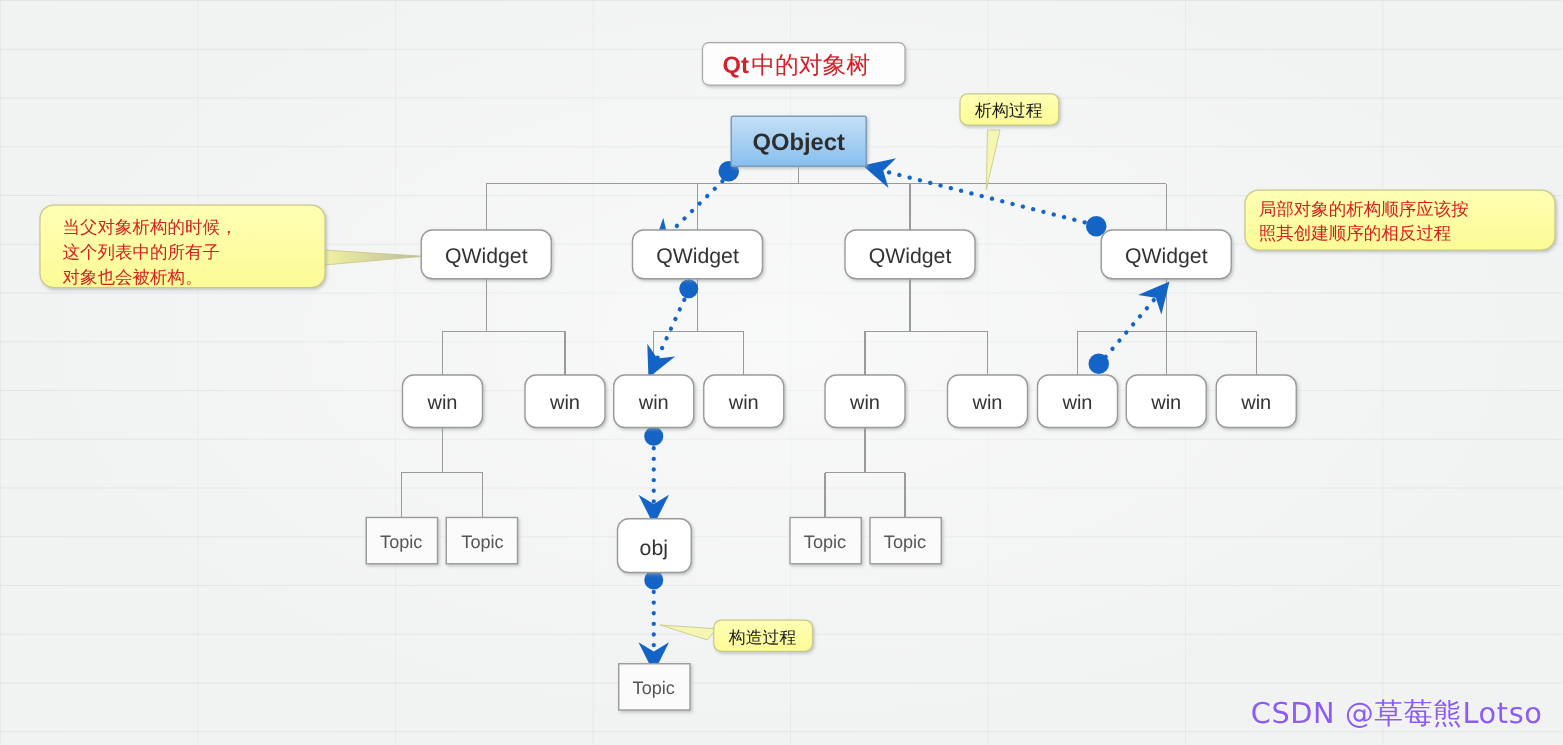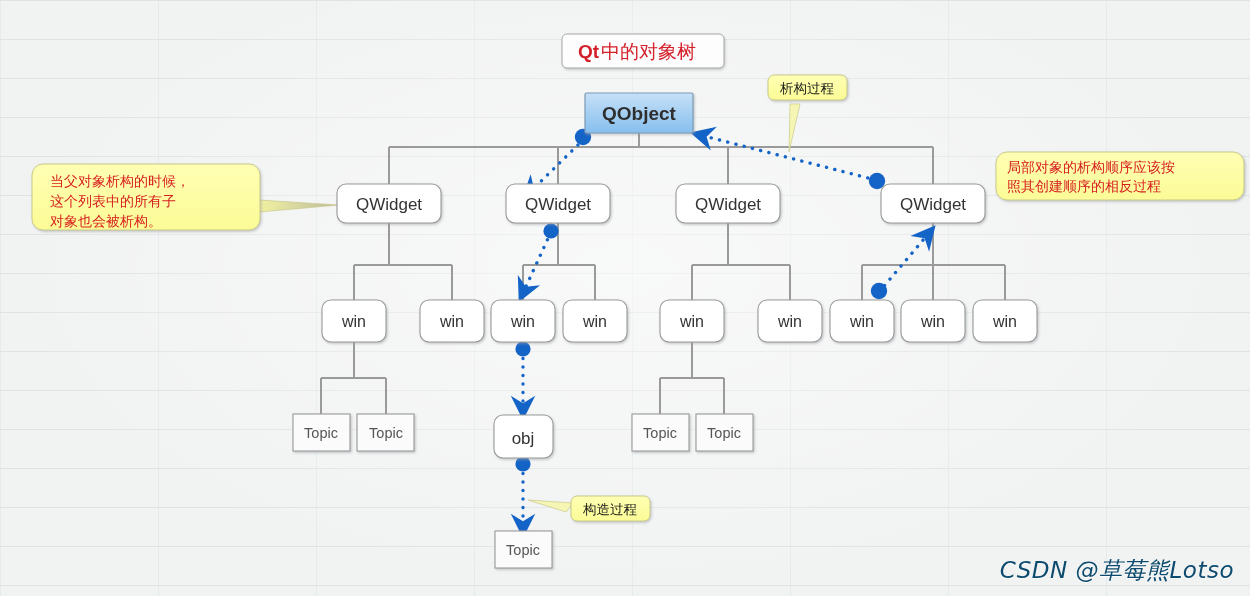--- a/index.html
+++ b/index.html
@@ -17,25 +17,24 @@
     background-size:158px 39px;
     pointer-events:none;
   }
   .vignette{position:absolute;left:0;top:0;width:1250px;height:596px;
      background:radial-gradient(ellipse at 50% 45%, rgba(255,255,255,.55), rgba(232,233,234,0) 70%);
      pointer-events:none;}
   svg{position:absolute;left:0;top:0;}
   text{font-family:"Liberation Sans","DejaVu Sans",sans-serif;}
   .watermark{
     position:absolute;right:16px;bottom:10px;
-    font-size:23px;color:#0c4a6e;letter-spacing:.5px;
+    font-size:23px;color:#8b5cf6;letter-spacing:.5px;
     text-shadow:0 1px 0 #fbfbfb;
     white-space:nowrap;
     font-family:"DejaVu Sans","Liberation Sans",sans-serif;
-    font-style:italic;
   }
 </style>
 </head>
 <body>
 
 <div id="canvas">
   <div class="bg-grid"></div>
   <div class="vignette"></div>
 
   <svg width="1250" height="596" viewBox="0 0 1250 596">

